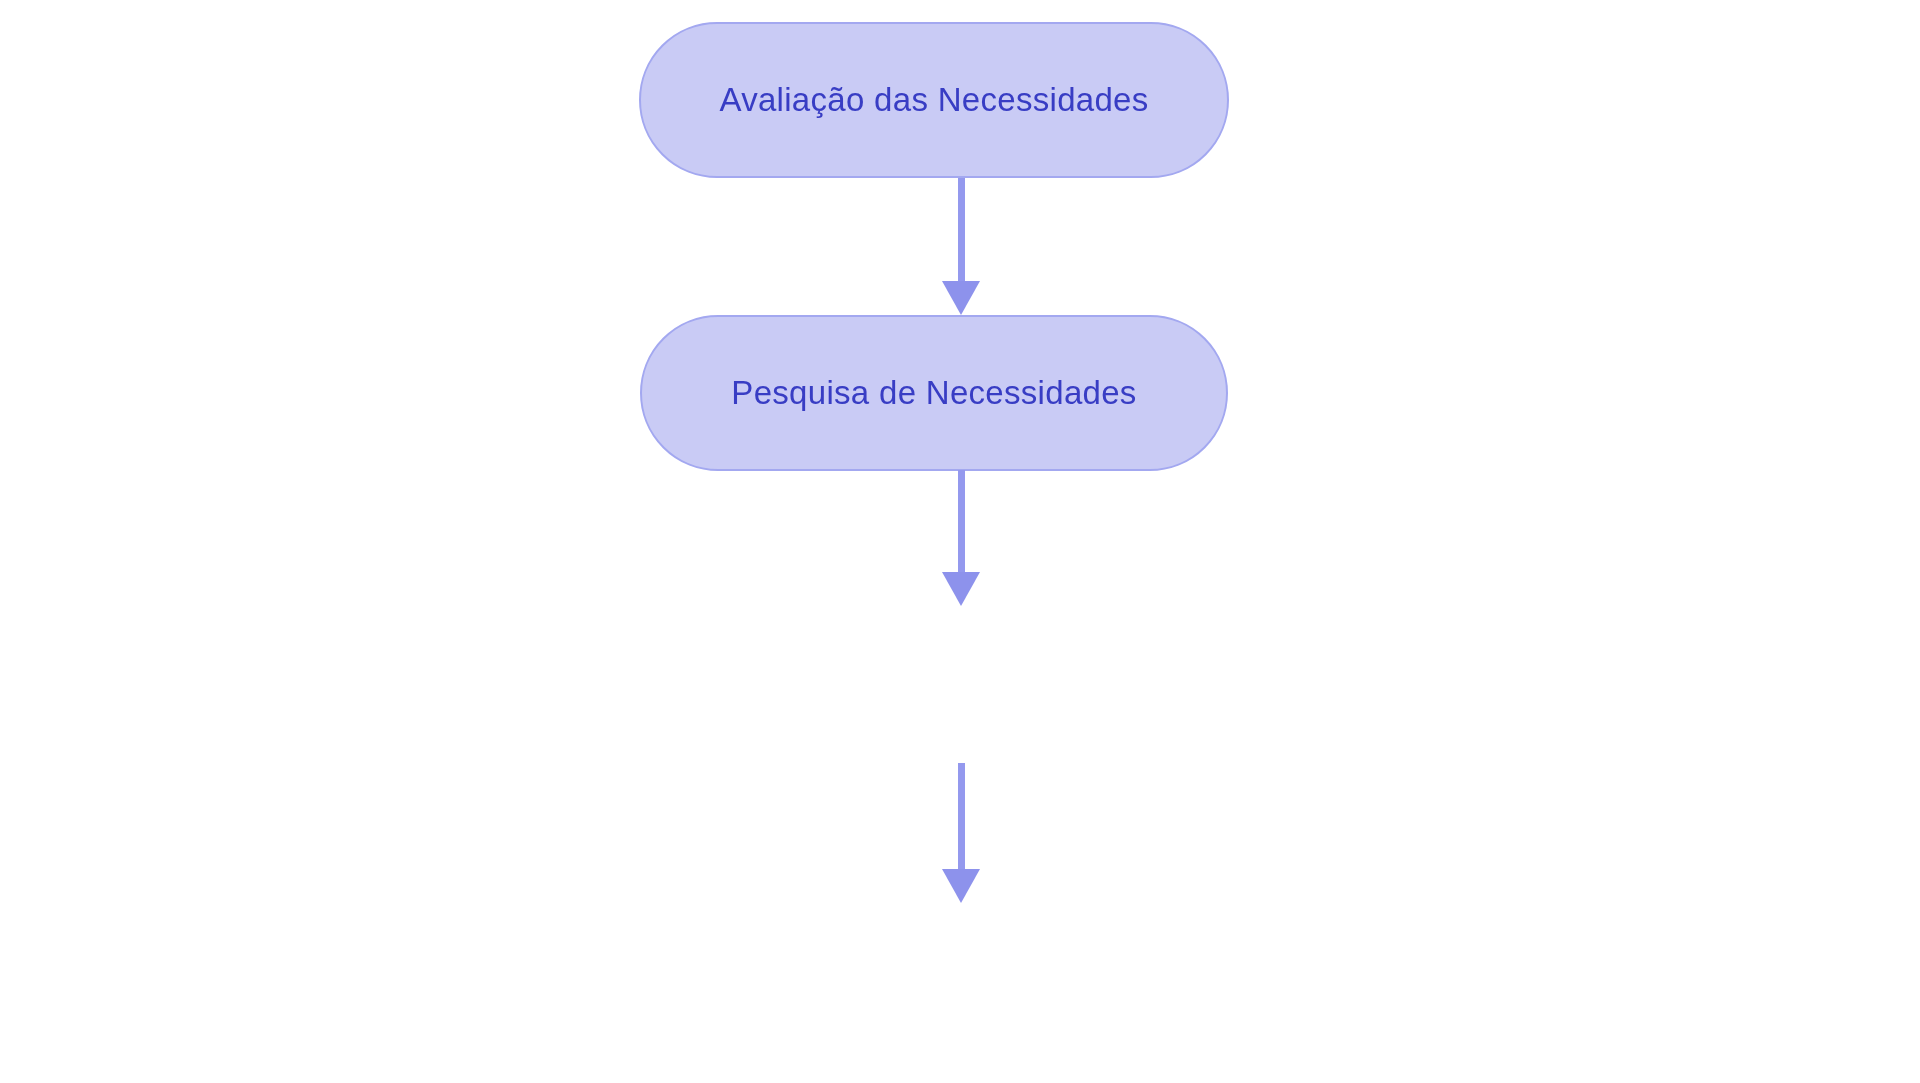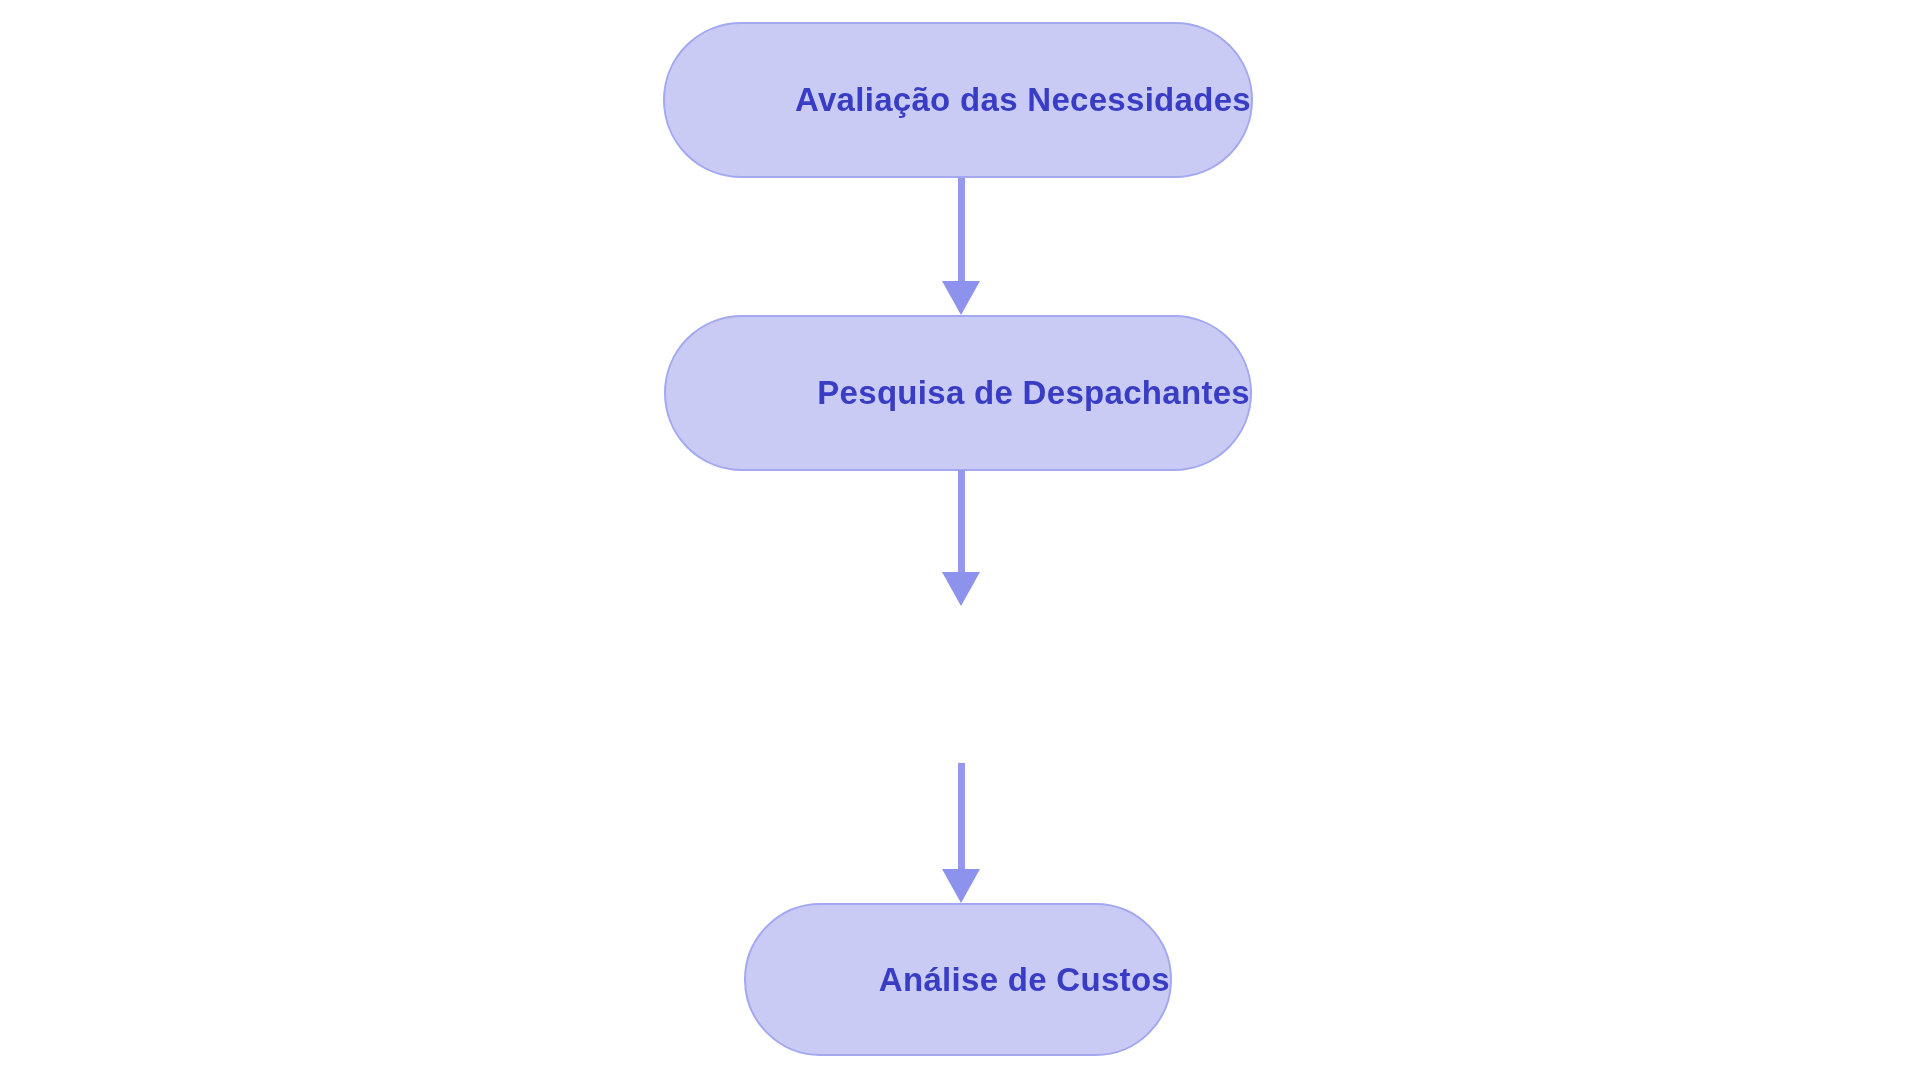--- a/index.html
+++ b/index.html
@@ -6,35 +6,34 @@
   .canvas {
     position: relative;
     width: 1920px;
     height: 1083px;
     background: var(--background, #ffffff);
     overflow: hidden;
     font-family: "Liberation Sans", sans-serif;
   }
   .node {
     position: absolute;
-    left: 958px;
+    left: 934px;
     transform: translateX(-50%);
     height: 156px;
     box-sizing: border-box;
     background: var(--node-fill, #c9cbf5);
     border: 2px solid var(--node-border, #a3a8f0);
     border-radius: 78px;
     display: flex;
     align-items: center;
-    justify-content: flex-end;
+    justify-content: center;
     color: var(--node-text, #383dc4);
     font-size: 33px;
     letter-spacing: 0.3px;
     white-space: nowrap;
-    font-weight: bold;
   }
   .n1 { top: 22px;  width: 590px; }
   .n2 { top: 315px; width: 588px; }
   .n3 { top: 606px; width: 551px; }
   .n4 { top: 903px; width: 428px; height: 153px; }
 
   .arrow {
     position: absolute;
     left: 961px;
     transform: translateX(-50%);
@@ -67,31 +66,28 @@
   <div class="node n1">
     <span>Avaliação das Necessidades</span>
   </div>
 
   <div class="arrow a1">
     <div class="line"></div>
     <div class="head"></div>
   </div>
 
   <div class="node n2">
-    <span>Pesquisa de Despachantes</span>
+    <span>Pesquisa de Necessidades</span>
   </div>
 
   <div class="arrow a2">
     <div class="line"></div>
     <div class="head"></div>
   </div>
 
 
   <div class="arrow a3">
     <div class="line"></div>
     <div class="head"></div>
   </div>
 
-  <div class="node n4">
-    <span>Análise de Custos</span>
-  </div>
 
 </div>
 
 </body></html>

